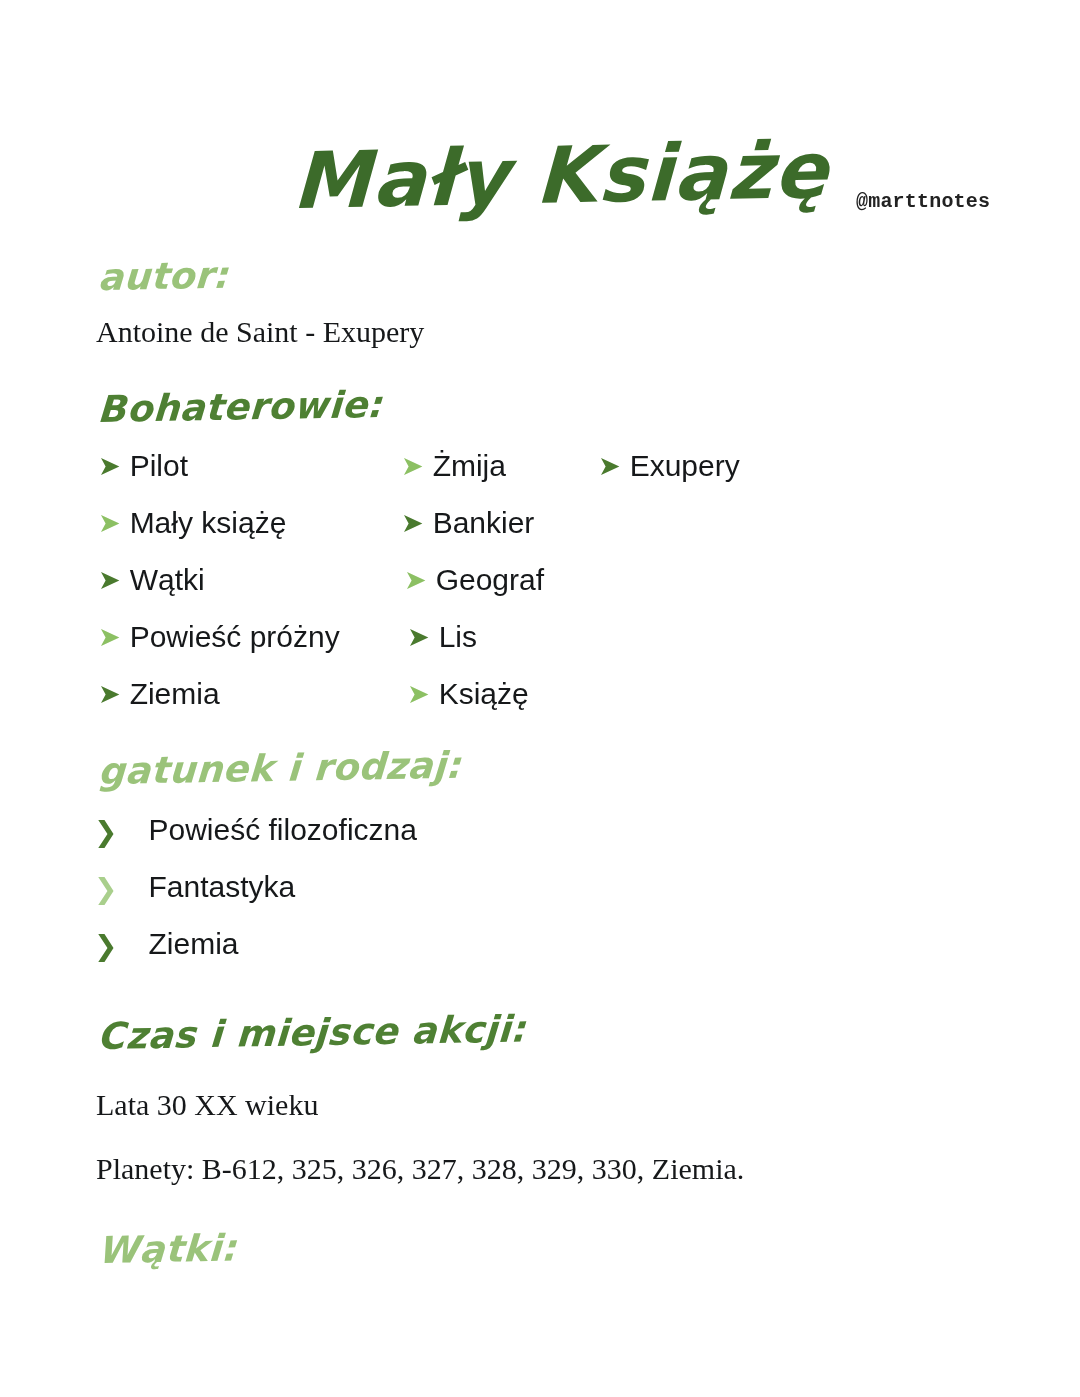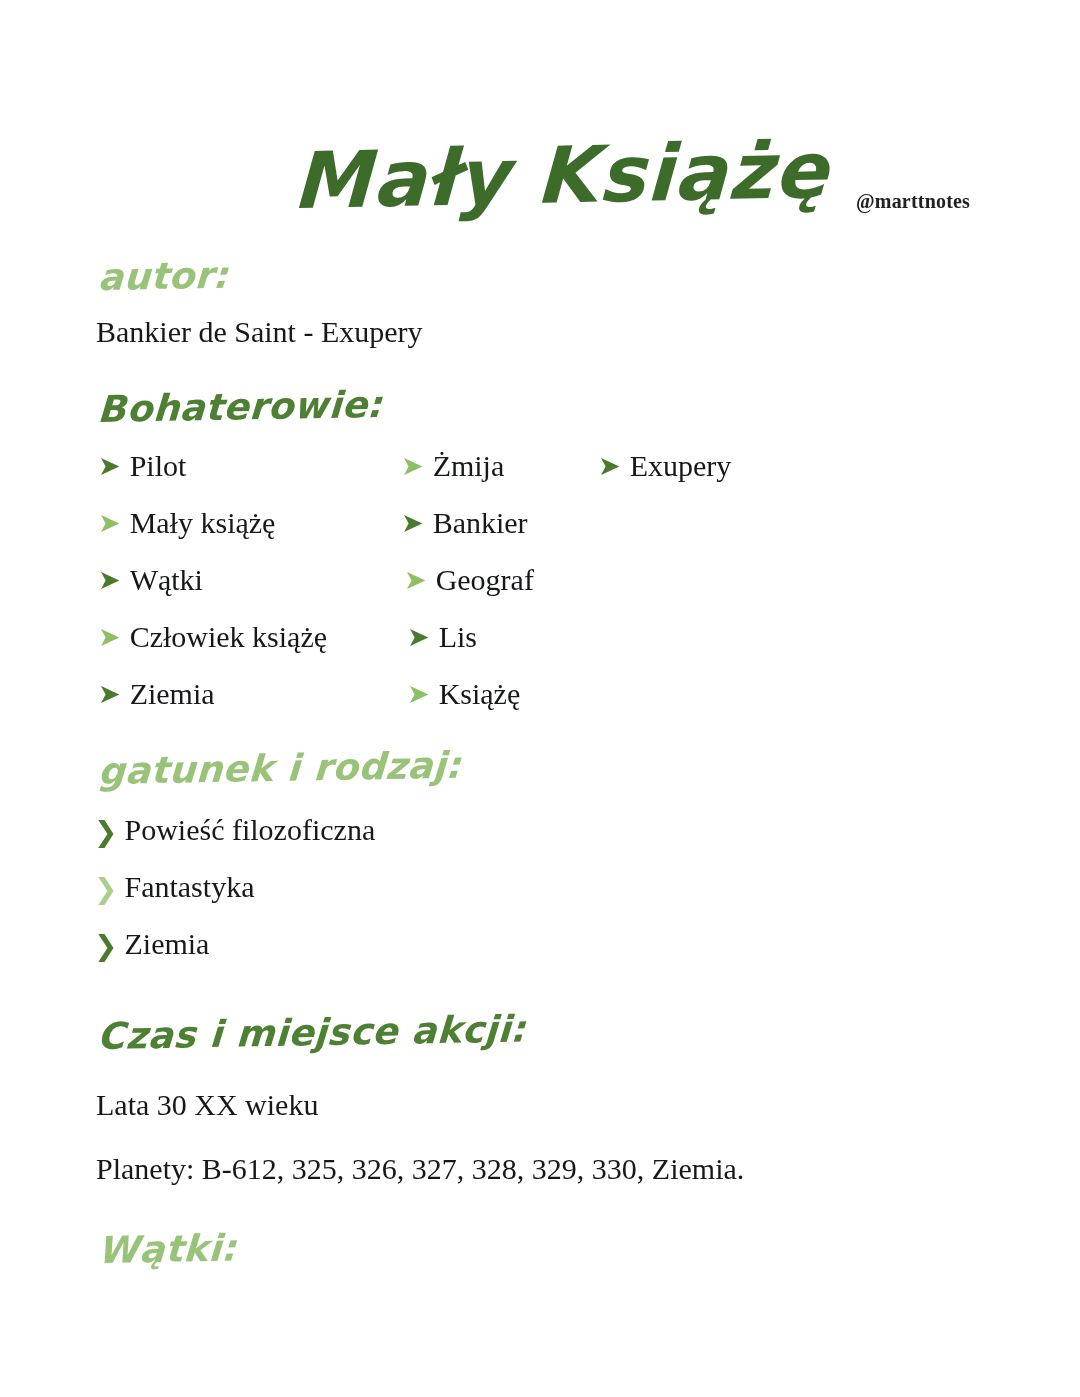--- a/index.html
+++ b/index.html
@@ -41,21 +41,21 @@
     letter-spacing: 1px;
     color: #3c6b2a;
     transform: skewX(-6deg) rotate(-1.2deg);
     white-space: nowrap;
   }
 
   .handle {
     position: absolute;
     left: 856px;
     top: 190px;
-    font-family: Liberation Serif, serif;
+    font-family: Liberation Mono, monospace;
     font-weight: 700;
     font-size: 20px;
     color: #222222;
     letter-spacing: 0.2px;
     white-space: nowrap;
   }
 
   
   .content {
     position: absolute;
@@ -113,21 +113,21 @@
   .char-item .bullet {
     font-family: "DejaVu Sans", sans-serif;
     font-size: 27px;
     line-height: 1;
     margin-right: 9px;
     position: relative;
     top: -1px;
   }
 
   .char-item .label {
-    font-family: Liberation Serif, serif;
+    font-family: Liberation Sans, sans-serif;
     font-size: 30px;
     line-height: 40px;
     color: #16181a;
     text-align: center;
   }
 
   .bullet.dark  { color: #4a7a2e; }
   .bullet.light { color: #8cc063; }
 
   
@@ -146,65 +146,66 @@
     font-family: "DejaVu Sans", sans-serif;
     font-weight: 700;
     font-size: 28px;
     line-height: 1;
     margin-right: 7px;
     position: relative;
     top: 1px;
   }
 
   .genre-item .label {
-    font-family: Liberation Serif, serif;
+    font-family: Liberation Sans, sans-serif;
     font-size: 30px;
     line-height: 40px;
     color: #16181a;
+    margin-left: 24px;
   }
 
   .chev.dark  { color: #4a7a2e; }
   .chev.light { color: #a9cf8c; }
 </style>
 </head>
 <body>
 
 <div class="page">
 
   <div class="title-row">
     <div class="doc-title">Mały Książę</div>
   </div>
 
   <div class="handle">@marttnotes</div>
 
   <div class="content">
 
     <div class="heading light h-autor">autor:</div>
 
-    <div class="body-line">Bankier de Saint - Exupery</div>
+    <div class="body-line">Antoine de Saint - Exupery</div>
 
     <div class="heading mid h-bohat">Bohaterowie:</div>
 
     <div class="chars">
 
       <div class="char-item" style="left:4px;  top:0px;">
         <span class="bullet dark">➤</span>
         <span class="label">Pilot</span>
       </div>
       <div class="char-item" style="left:4px;  top:57px;">
         <span class="bullet light">➤</span>
         <span class="label">Mały książę</span>
       </div>
       <div class="char-item" style="left:4px;  top:114px;">
         <span class="bullet dark">➤</span>
         <span class="label">Wątki</span>
       </div>
       <div class="char-item" style="left:4px;  top:171px;">
         <span class="bullet light">➤</span>
-        <span class="label">Człowiek książę</span>
+        <span class="label">Powieść próżny</span>
       </div>
       <div class="char-item" style="left:4px;  top:228px;">
         <span class="bullet dark">➤</span>
         <span class="label">Ziemia</span>
       </div>
 
       <div class="char-item" style="left:307px; top:0px;">
         <span class="bullet light">➤</span>
         <span class="label">Żmija</span>
       </div>

